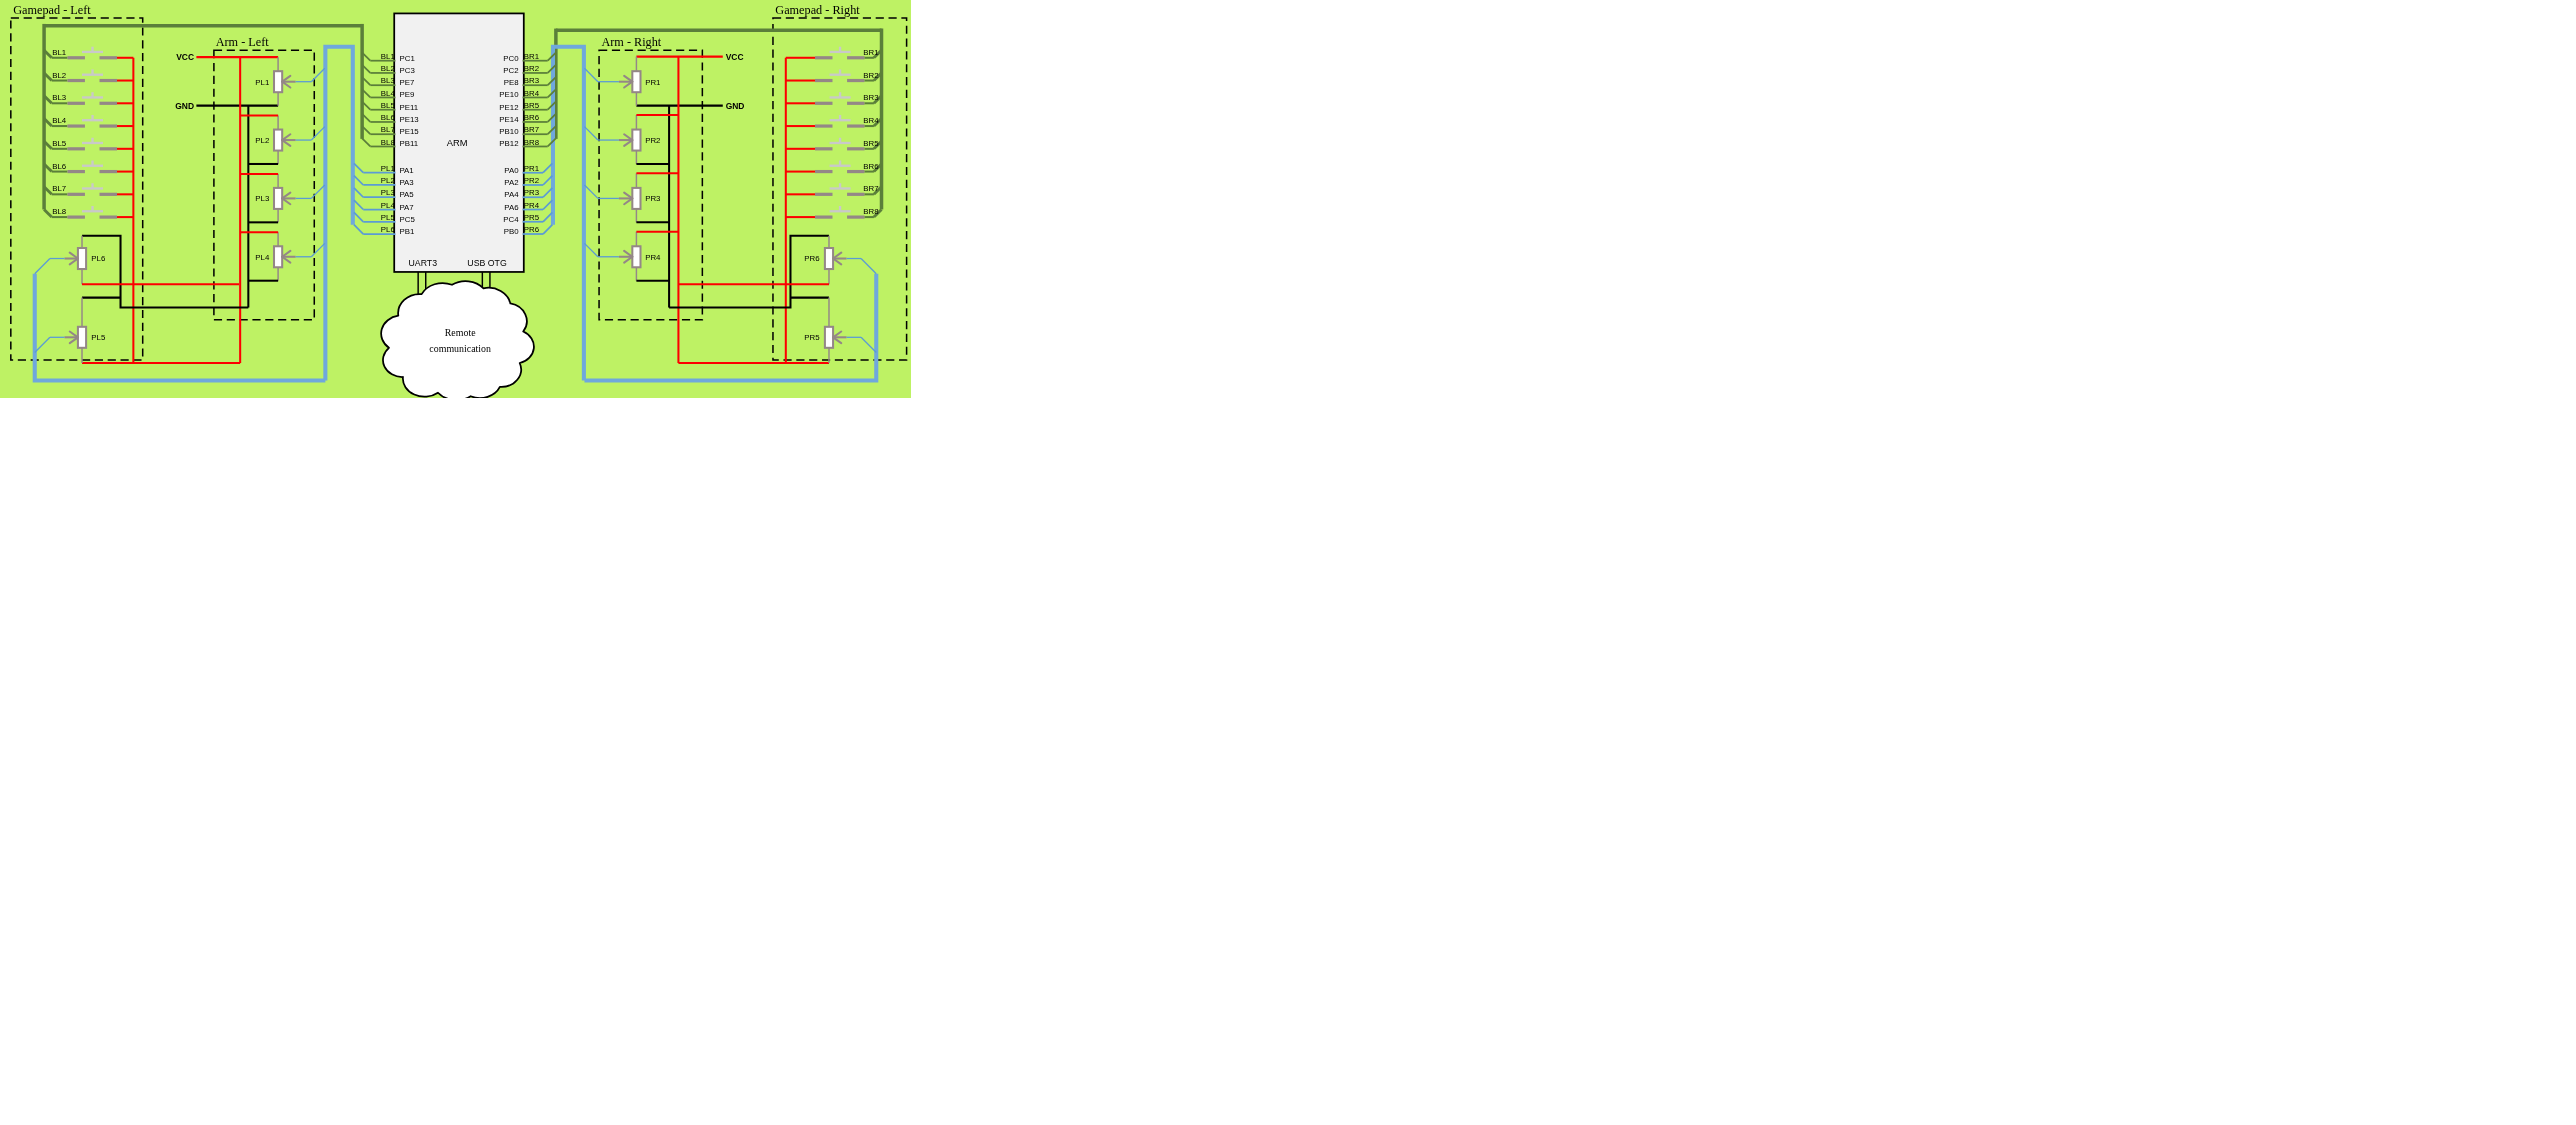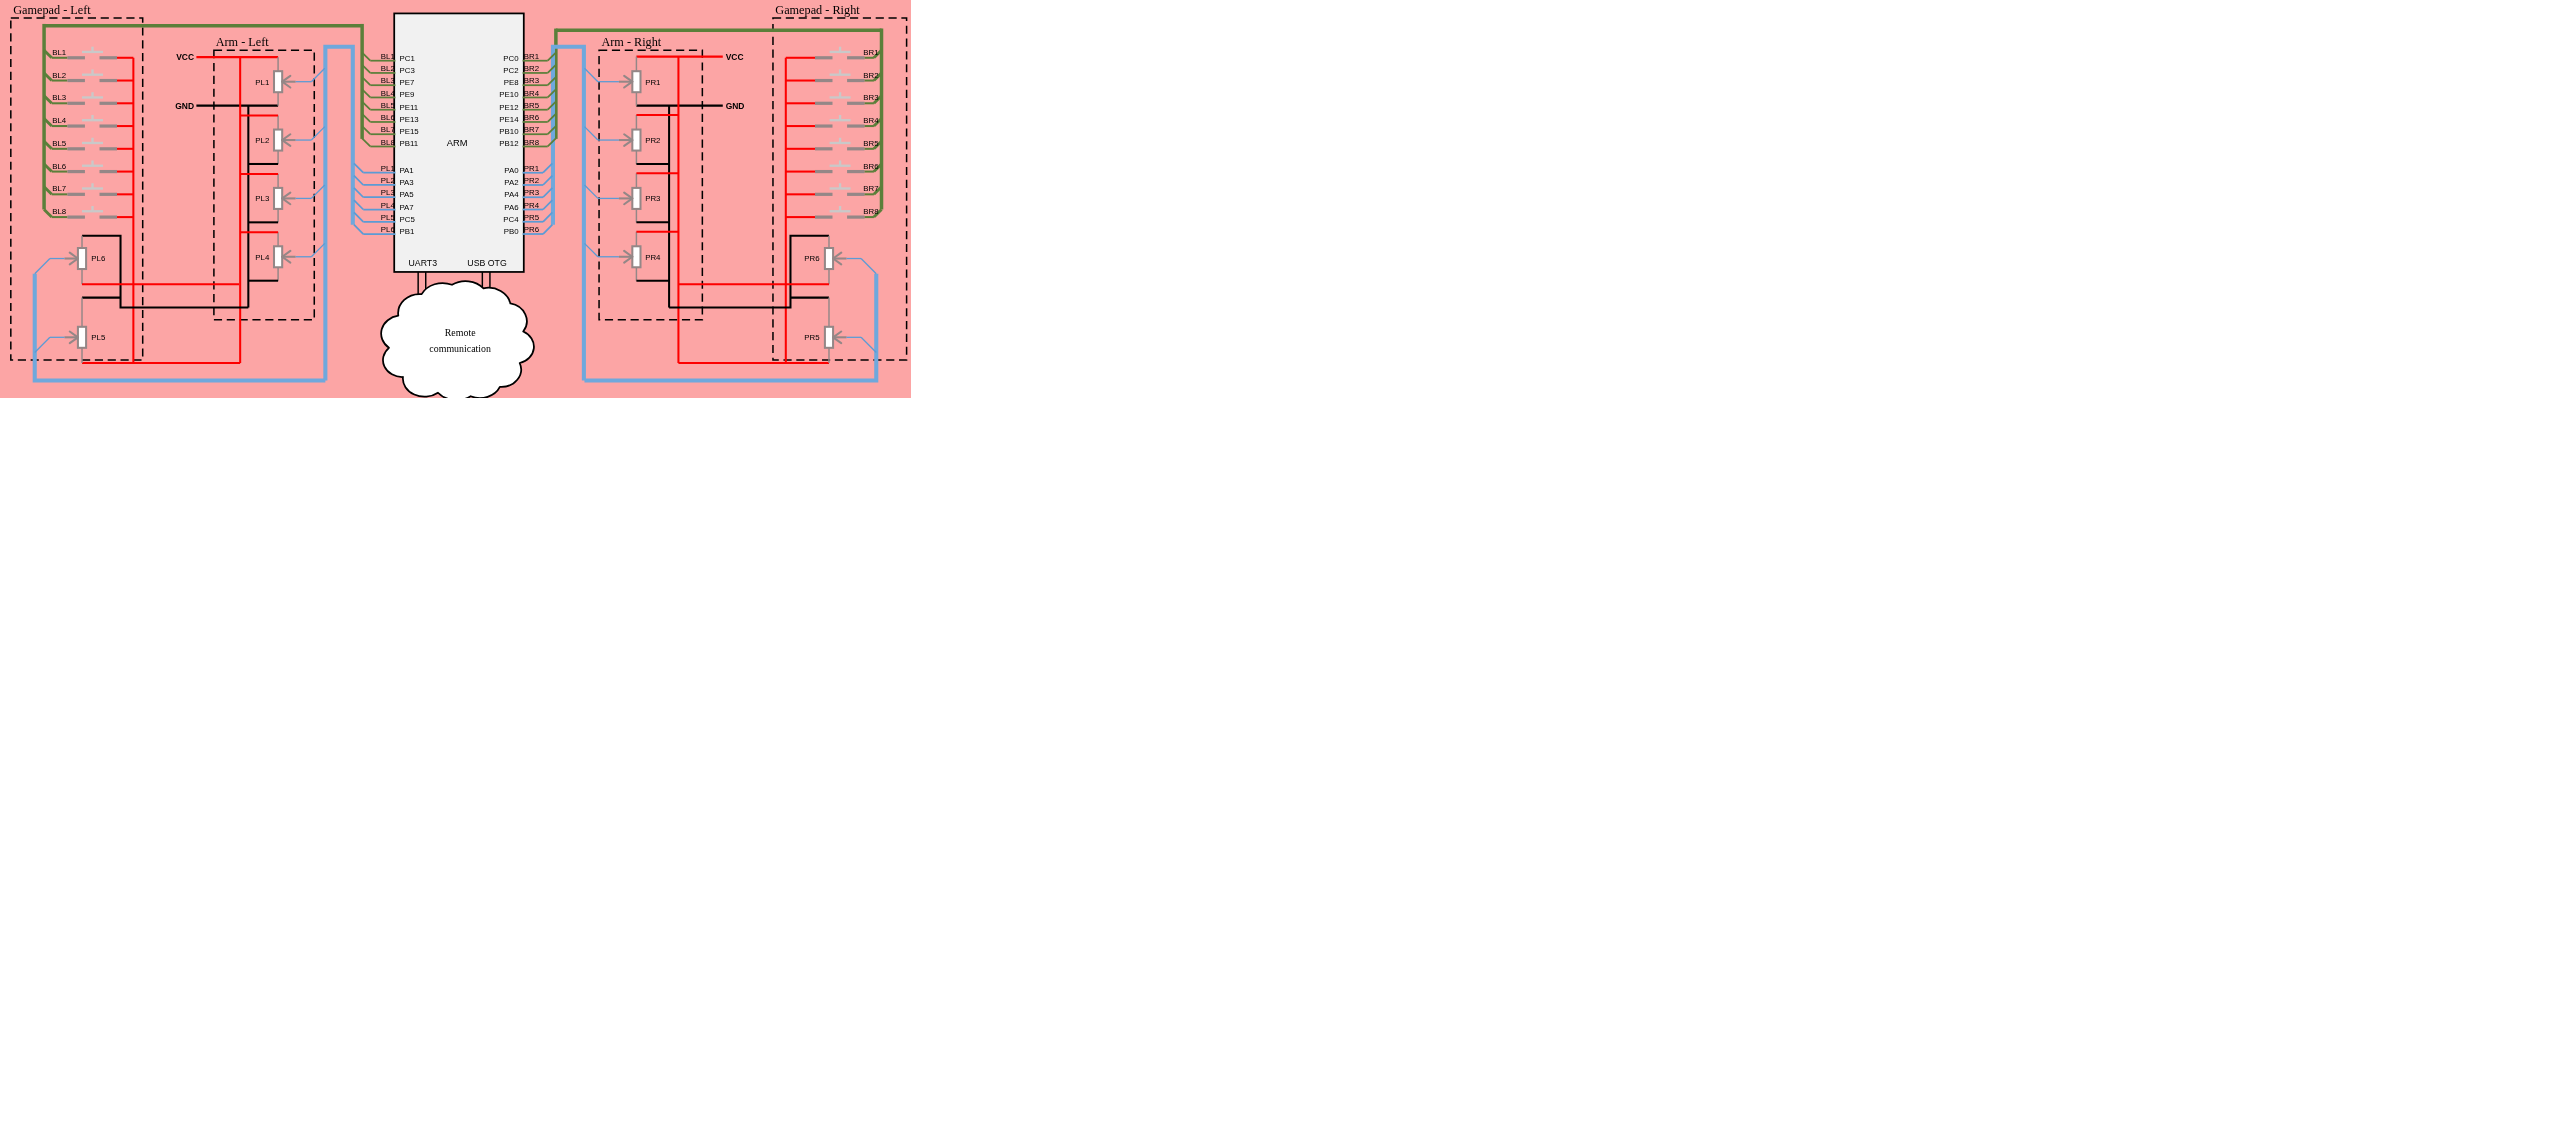--- a/index.html
+++ b/index.html
@@ -1,16 +1,16 @@
 <!DOCTYPE html>
 <html style="font-size:9.3px"><head>
 <meta charset="utf-8">
 <style>
   html,body{margin:0;padding:0;background:#fff;}
-  #stage{position:relative;width:911px;height:398px;background:#fca5a5;overflow:hidden;}
+  #stage{position:relative;width:911px;height:398px;background:#bef264;overflow:hidden;}
   svg{position:absolute;left:0;top:0;}
   text{font-family:"Liberation Sans","DejaVu Sans",sans-serif;fill:#000;}
   .serif{font-family:"Liberation Serif","DejaVu Serif",serif;}
 </style>
 </head>
 <body>
 
 <div id="stage">
     <svg width="911" height="398" viewBox="0 0 1560 682">
       <rect x="18" y="31" width="226" height="586" fill="none" stroke="#000" stroke-width="2.6" stroke-dasharray="14 8"></rect>

